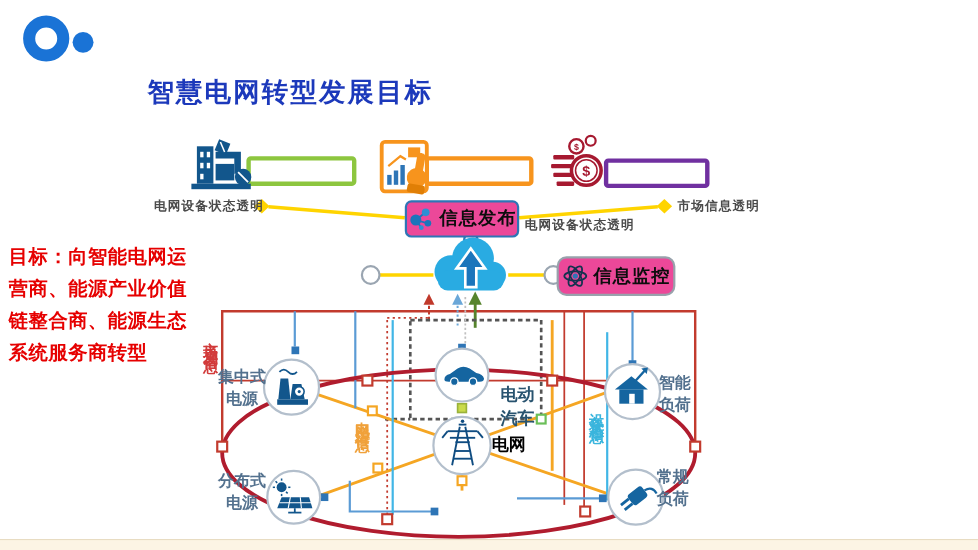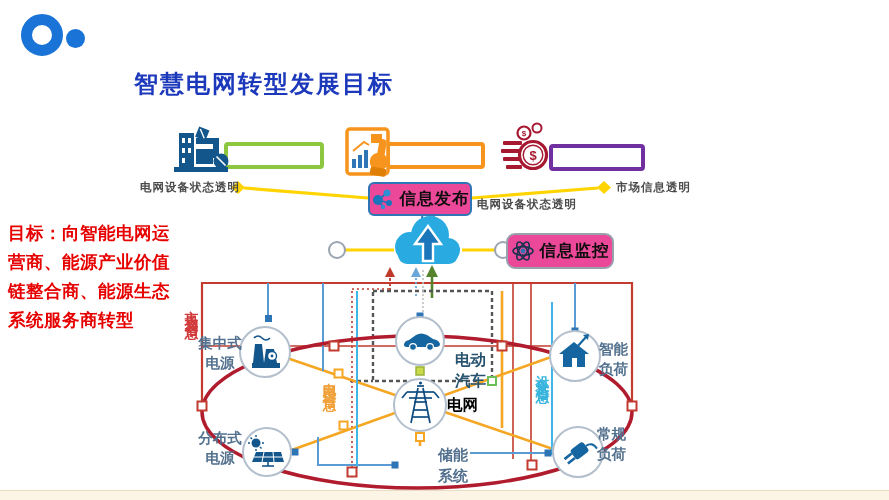--- a/index.html
+++ b/index.html
@@ -333,24 +333,20 @@
   </div>
   <div class="abs node-label nl-distributed">
     <div>分布式</div>
     <div>电源</div>
   </div>
   <div class="abs node-label nl-ev">
     <div>电动</div>
     <div>汽车</div>
   </div>
   <div class="abs node-label nl-grid">电网</div>
-  <div class="abs node-label nl-storage">
-    <div>储能</div>
-    <div>系统</div>
-  </div>
   <div class="abs node-label nl-smart">
     <div>智能</div>
     <div>负荷</div>
   </div>
   <div class="abs node-label nl-conventional">
     <div>常规</div>
     <div>负荷</div>
   </div>
 
   <div class="abs bottom-strip"></div>

